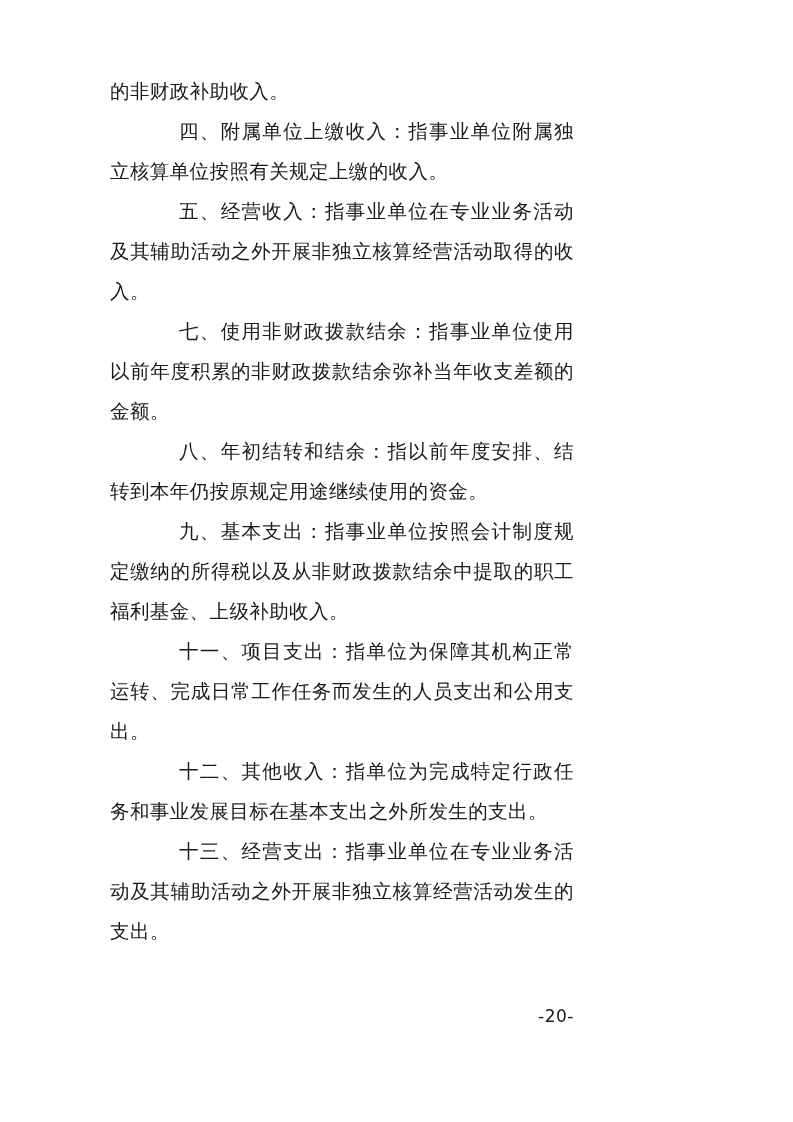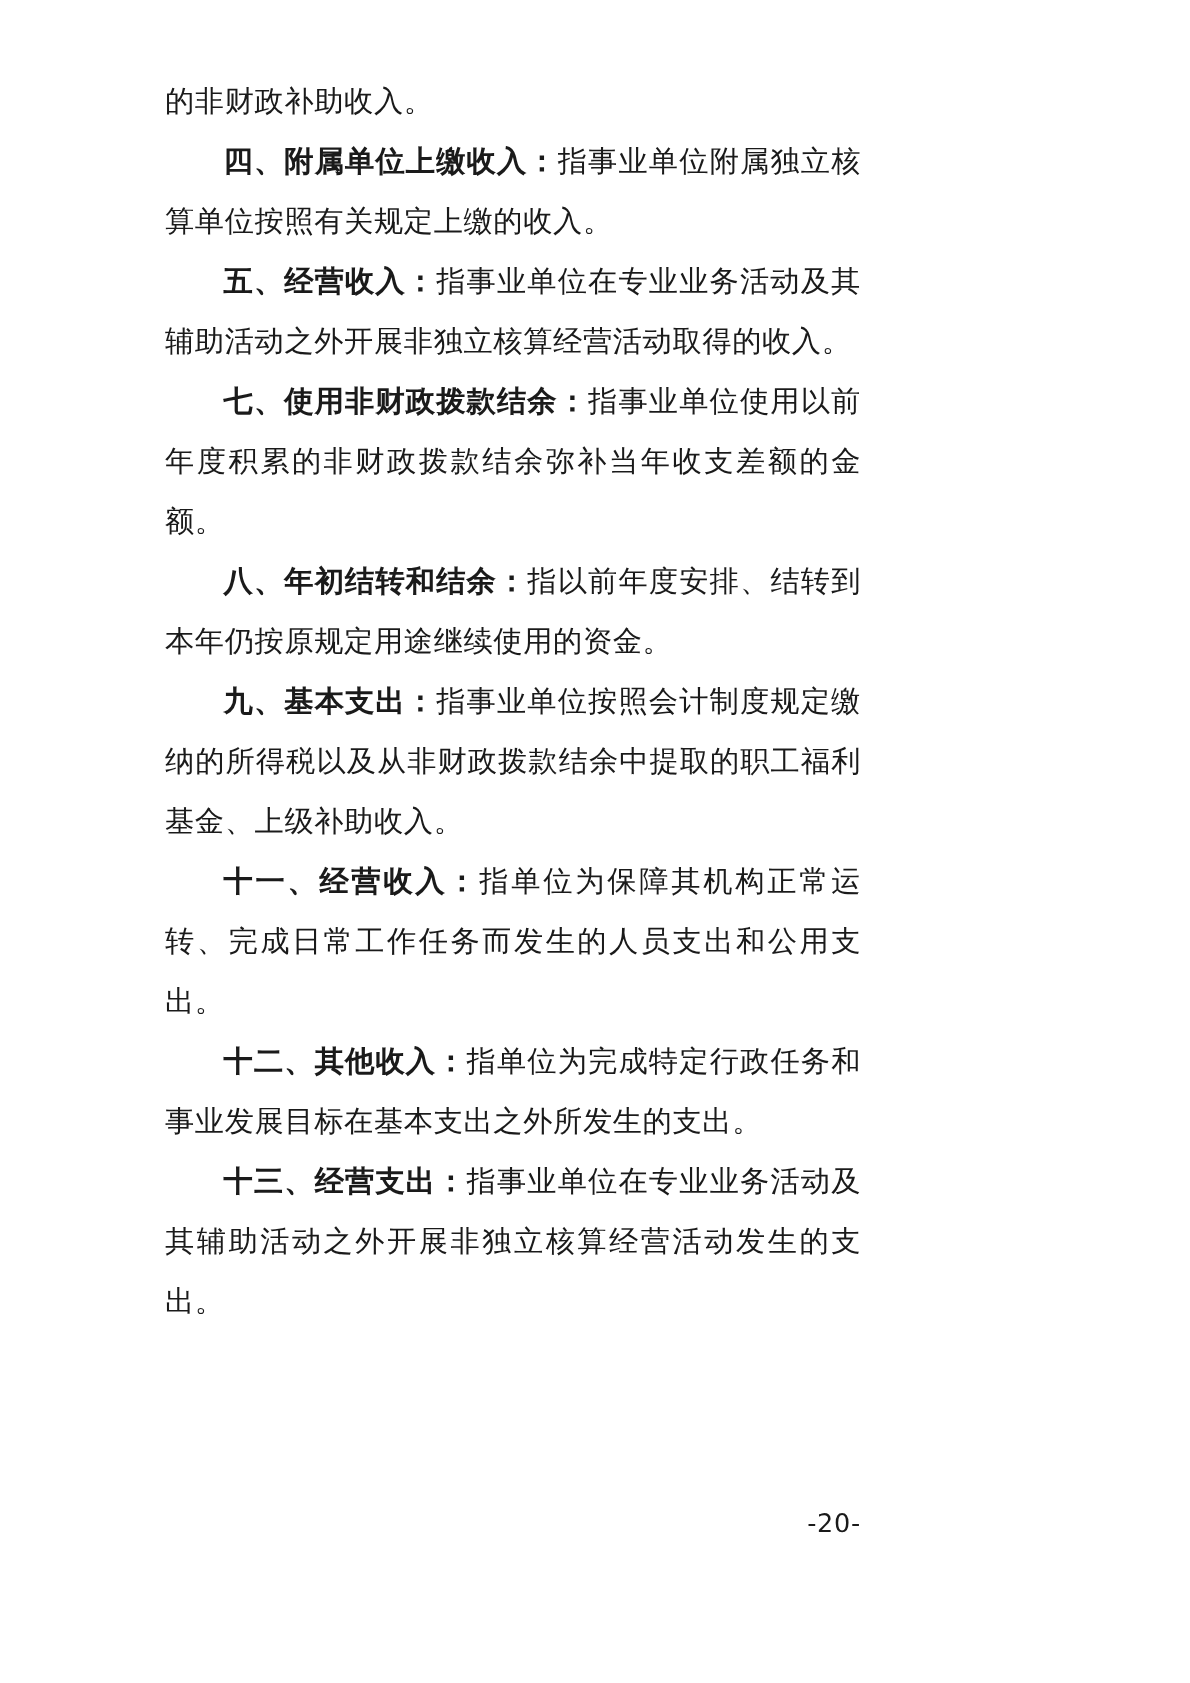--- a/index.html
+++ b/index.html
@@ -12,38 +12,39 @@
     background: #ffffff;
     font-family: "DejaVu Sans", "Liberation Sans", sans-serif;
     color: #1a1a1a;
     overflow: hidden;
   }
   .page {
     position: relative;
     width: 670px;
     height: 1122px;
     box-sizing: border-box;
-    padding: 48px 96px 40px 110px;
+    padding: 72px 96px 40px 110px;
   }
   .doc-body {
     font-size: 19.5px;
     line-height: 40px;
     text-align: justify;
     text-justify: inter-ideograph;
     letter-spacing: 0.4px;
   }
   .para {
     margin: 0;
     text-indent: 2em;
   }
   .para.no-indent {
     text-indent: 0;
   }
   .lead {
-    font-weight: bold;
+    font-weight: normal;
+    margin-left: 30px;
   }
   .page-number {
     position: absolute;
     right: 96px;
     bottom: 96px;
     font-size: 17px;
     letter-spacing: 0.5px;
     color: #1a1a1a;
     text-align: center;
   }
@@ -61,21 +62,21 @@
     <p class="para"><span class="lead">五、经营收入：</span><span>指事业单位在专业业务活动及其辅助活动之外开展非独立核算经营活动取得的收入。</span></p>
 
 
     <p class="para"><span class="lead">七、使用非财政拨款结余：</span><span>指事业单位使用以前年度积累的非财政拨款结余弥补当年收支差额的金额。</span></p>
 
     <p class="para"><span class="lead">八、年初结转和结余：</span><span>指以前年度安排、结转到本年仍按原规定用途继续使用的资金。</span></p>
 
     <p class="para"><span class="lead">九、基本支出：</span><span>指事业单位按照会计制度规定缴纳的所得税以及从非财政拨款结余中提取的职工福利基金、上级补助收入。</span></p>
 
 
-    <p class="para"><span class="lead">十一、经营收入：</span><span>指单位为保障其机构正常运转、完成日常工作任务而发生的人员支出和公用支出。</span></p>
+    <p class="para"><span class="lead">十一、项目支出：</span><span>指单位为保障其机构正常运转、完成日常工作任务而发生的人员支出和公用支出。</span></p>
 
     <p class="para"><span class="lead">十二、其他收入：</span><span>指单位为完成特定行政任务和事业发展目标在基本支出之外所发生的支出。</span></p>
 
     <p class="para"><span class="lead">十三、经营支出：</span><span>指事业单位在专业业务活动及其辅助活动之外开展非独立核算经营活动发生的支出。</span></p>
 
   </div>
 
   <div class="page-number">-20-</div>
 </div>
 

